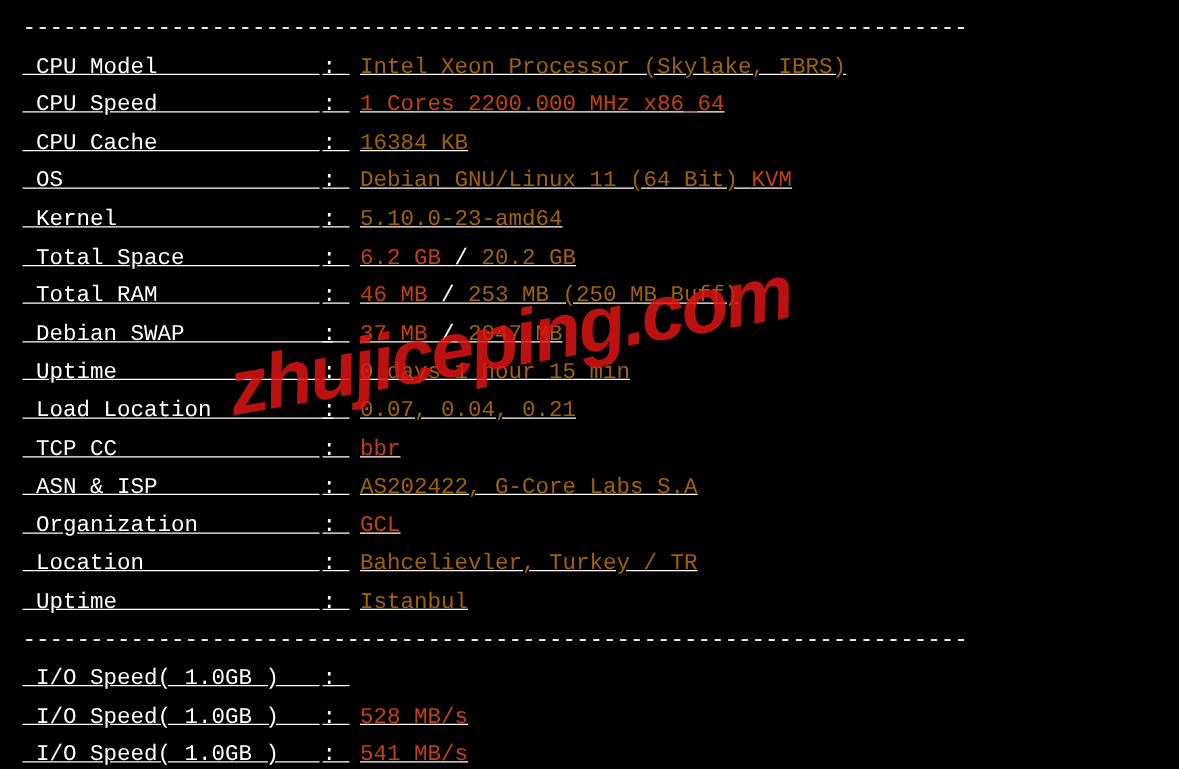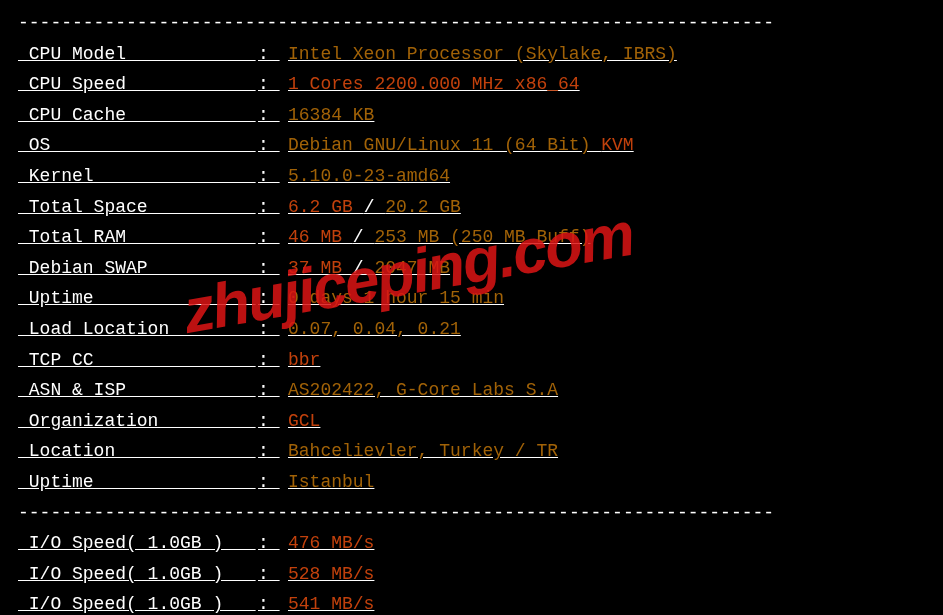--- a/index.html
+++ b/index.html
@@ -85,20 +85,20 @@
       <div class="row"><span class="label white"> Uptime               </span><span class="colon white">: </span><span class="cyan">0 days 1 hour 15 min</span></div>
       <div class="row"><span class="label white"> Load Location         </span><span class="colon white">: </span><span class="cyan">0.07, 0.04, 0.21</span></div>
       <div class="row"><span class="label white"> TCP CC               </span><span class="colon white">: </span><span class="yellow">bbr</span></div>
       <div class="row"><span class="label white"> ASN &amp; ISP            </span><span class="colon white">: </span><span class="cyan">AS202422, G-Core Labs S.A</span></div>
       <div class="row"><span class="label white"> Organization         </span><span class="colon white">: </span><span class="yellow">GCL</span></div>
       <div class="row"><span class="label white"> Location             </span><span class="colon white">: </span><span class="cyan">Bahcelievler, Turkey / TR</span></div>
       <div class="row"><span class="label white"> Uptime               </span><span class="colon white">: </span><span class="cyan">Istanbul</span></div>
     </div>
   <div class="divider">----------------------------------------------------------------------</div>
   <div id="iospeed-block">
-      <div class="row"><span class="label white"> I/O Speed( 1.0GB )   </span><span class="colon white">: </span><span class="yellow">476 MB/s</span></div>
+      <div class="row"><span class="label white"> I/O Speed( 1.0GB )   </span><span class="colon white">: </span></div>
       <div class="row"><span class="label white"> I/O Speed( 1.0GB )   </span><span class="colon white">: </span><span class="yellow">528 MB/s</span></div>
       <div class="row"><span class="label white"> I/O Speed( 1.0GB )   </span><span class="colon white">: </span><span class="yellow">541 MB/s</span></div>
     </div>
 
 </div>
 
 <div class="watermark">zhujiceping.com</div>
 
 </body></html>

